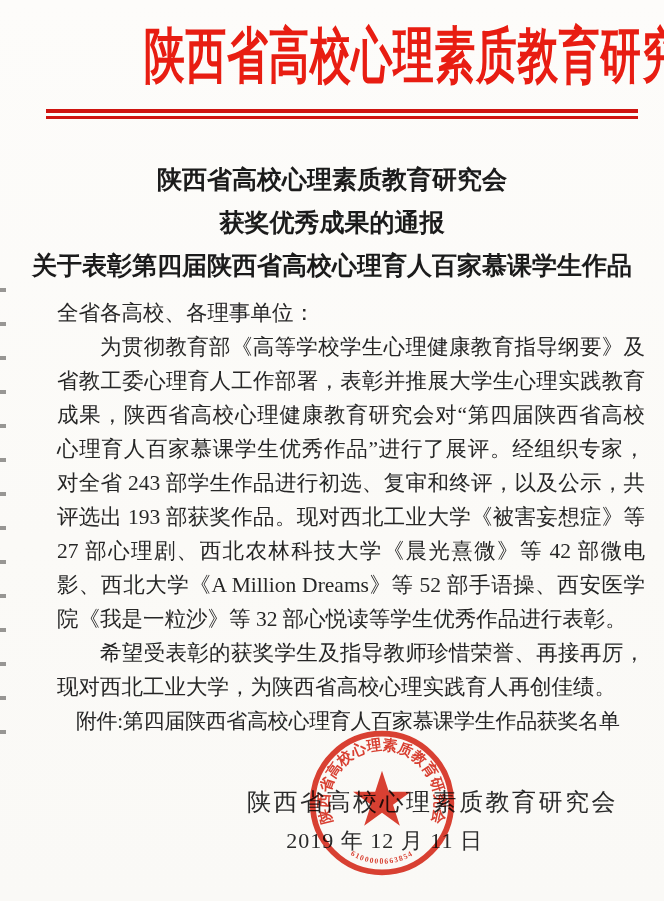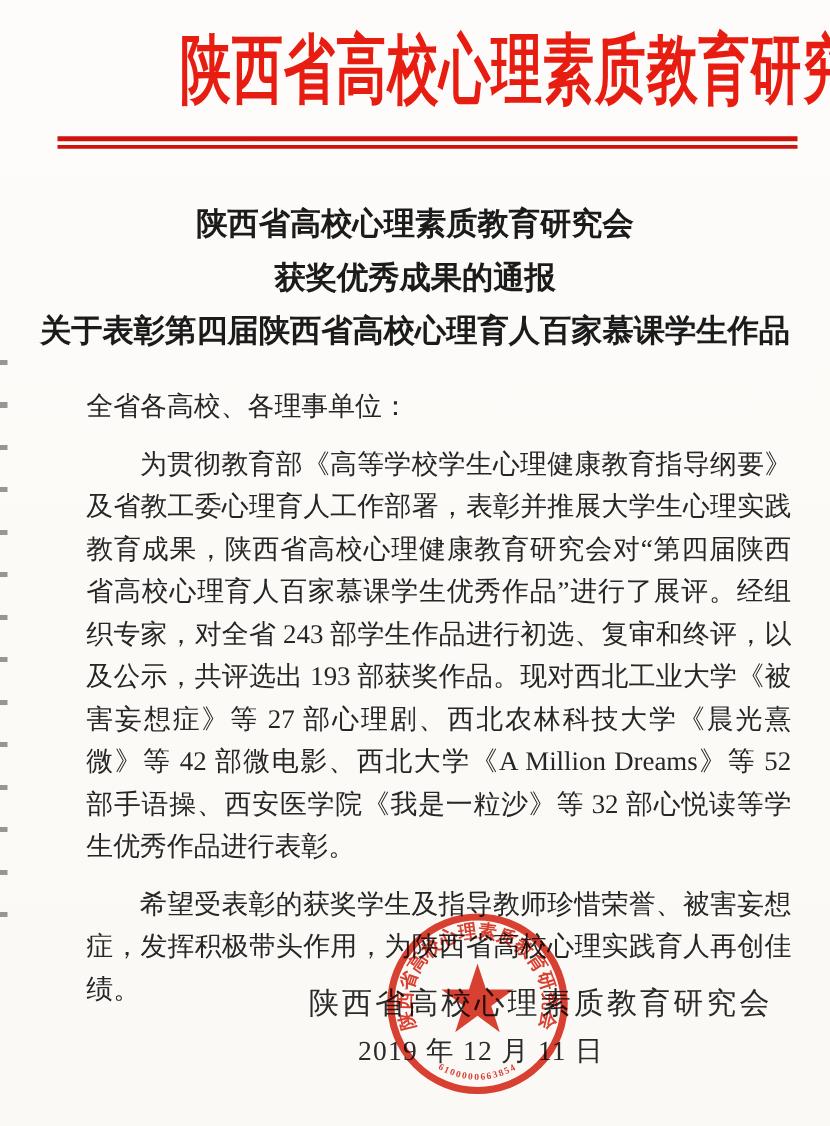--- a/index.html
+++ b/index.html
@@ -61,21 +61,21 @@
   .doc-body {
     position: absolute;
     top: 296px;
     left: 57px;
     width: 588px;
     font-size: 21.5px;
     line-height: 34px;
     color: #262626;
     text-align: justify;
   }
-  .doc-body p { margin: 12px; }
+  .doc-body p { margin: 0; }
   .para { text-indent: 2em; }
   .attachment {
     text-indent: 0.9em;
     white-space: nowrap;
     font-size: 21px;
     letter-spacing: -0.3px;
   }
 
   
   .sig-org {
@@ -143,21 +143,22 @@
 
   <section class="doc-title">
     <div>陕西省高校心理素质教育研究会</div>
     <div>获奖优秀成果的通报</div>
     <div>关于表彰第四届陕西省高校心理育人百家慕课学生作品</div>
   </section>
 
   <section class="doc-body">
     <p class="salutation">全省各高校、各理事单位：</p>
     <p class="para">为贯彻教育部《高等学校学生心理健康教育指导纲要》及省教工委心理育人工作部署，表彰并推展大学生心理实践教育成果，陕西省高校心理健康教育研究会对“第四届陕西省高校心理育人百家慕课学生优秀作品”进行了展评。经组织专家，对全省 243 部学生作品进行初选、复审和终评，以及公示，共评选出 193 部获奖作品。现对西北工业大学《被害妄想症》等 27 部心理剧、西北农林科技大学《晨光熹微》等 42 部微电影、西北大学《A Million Dreams》等 52 部手语操、西安医学院《我是一粒沙》等 32 部心悦读等学生优秀作品进行表彰。</p>
-    <p class="para">希望受表彰的获奖学生及指导教师珍惜荣誉、被害妄想症，发挥积极带头作用，为陕西省高校心理实践育人再创佳绩。</p>
+    <p class="para">希望受表彰的获奖学生及指导教师珍惜荣誉、再接再厉，现对西北工业大学，为陕西省高校心理实践育人再创佳绩。</p>
+    <p class="para attachment">附件:第四届陕西省高校心理育人百家慕课学生作品获奖名单</p>
   </section>
 
   <div class="sig-org">陕西省高校心理素质教育研究会</div>
   <div class="sig-date">2019 年 12 月 11 日</div>
 
   <svg class="seal" viewBox="0 0 160 160">
     <defs>
       <path id="sealTextArc" d="M 27.4,99.2 A 56,56 0 1 1 132.6,99.2" fill="none"></path>
       <path id="sealNumArc" d="M 40.6,130.4 A 64,64 0 0 0 119.4,130.4" fill="none"></path>
     </defs>

